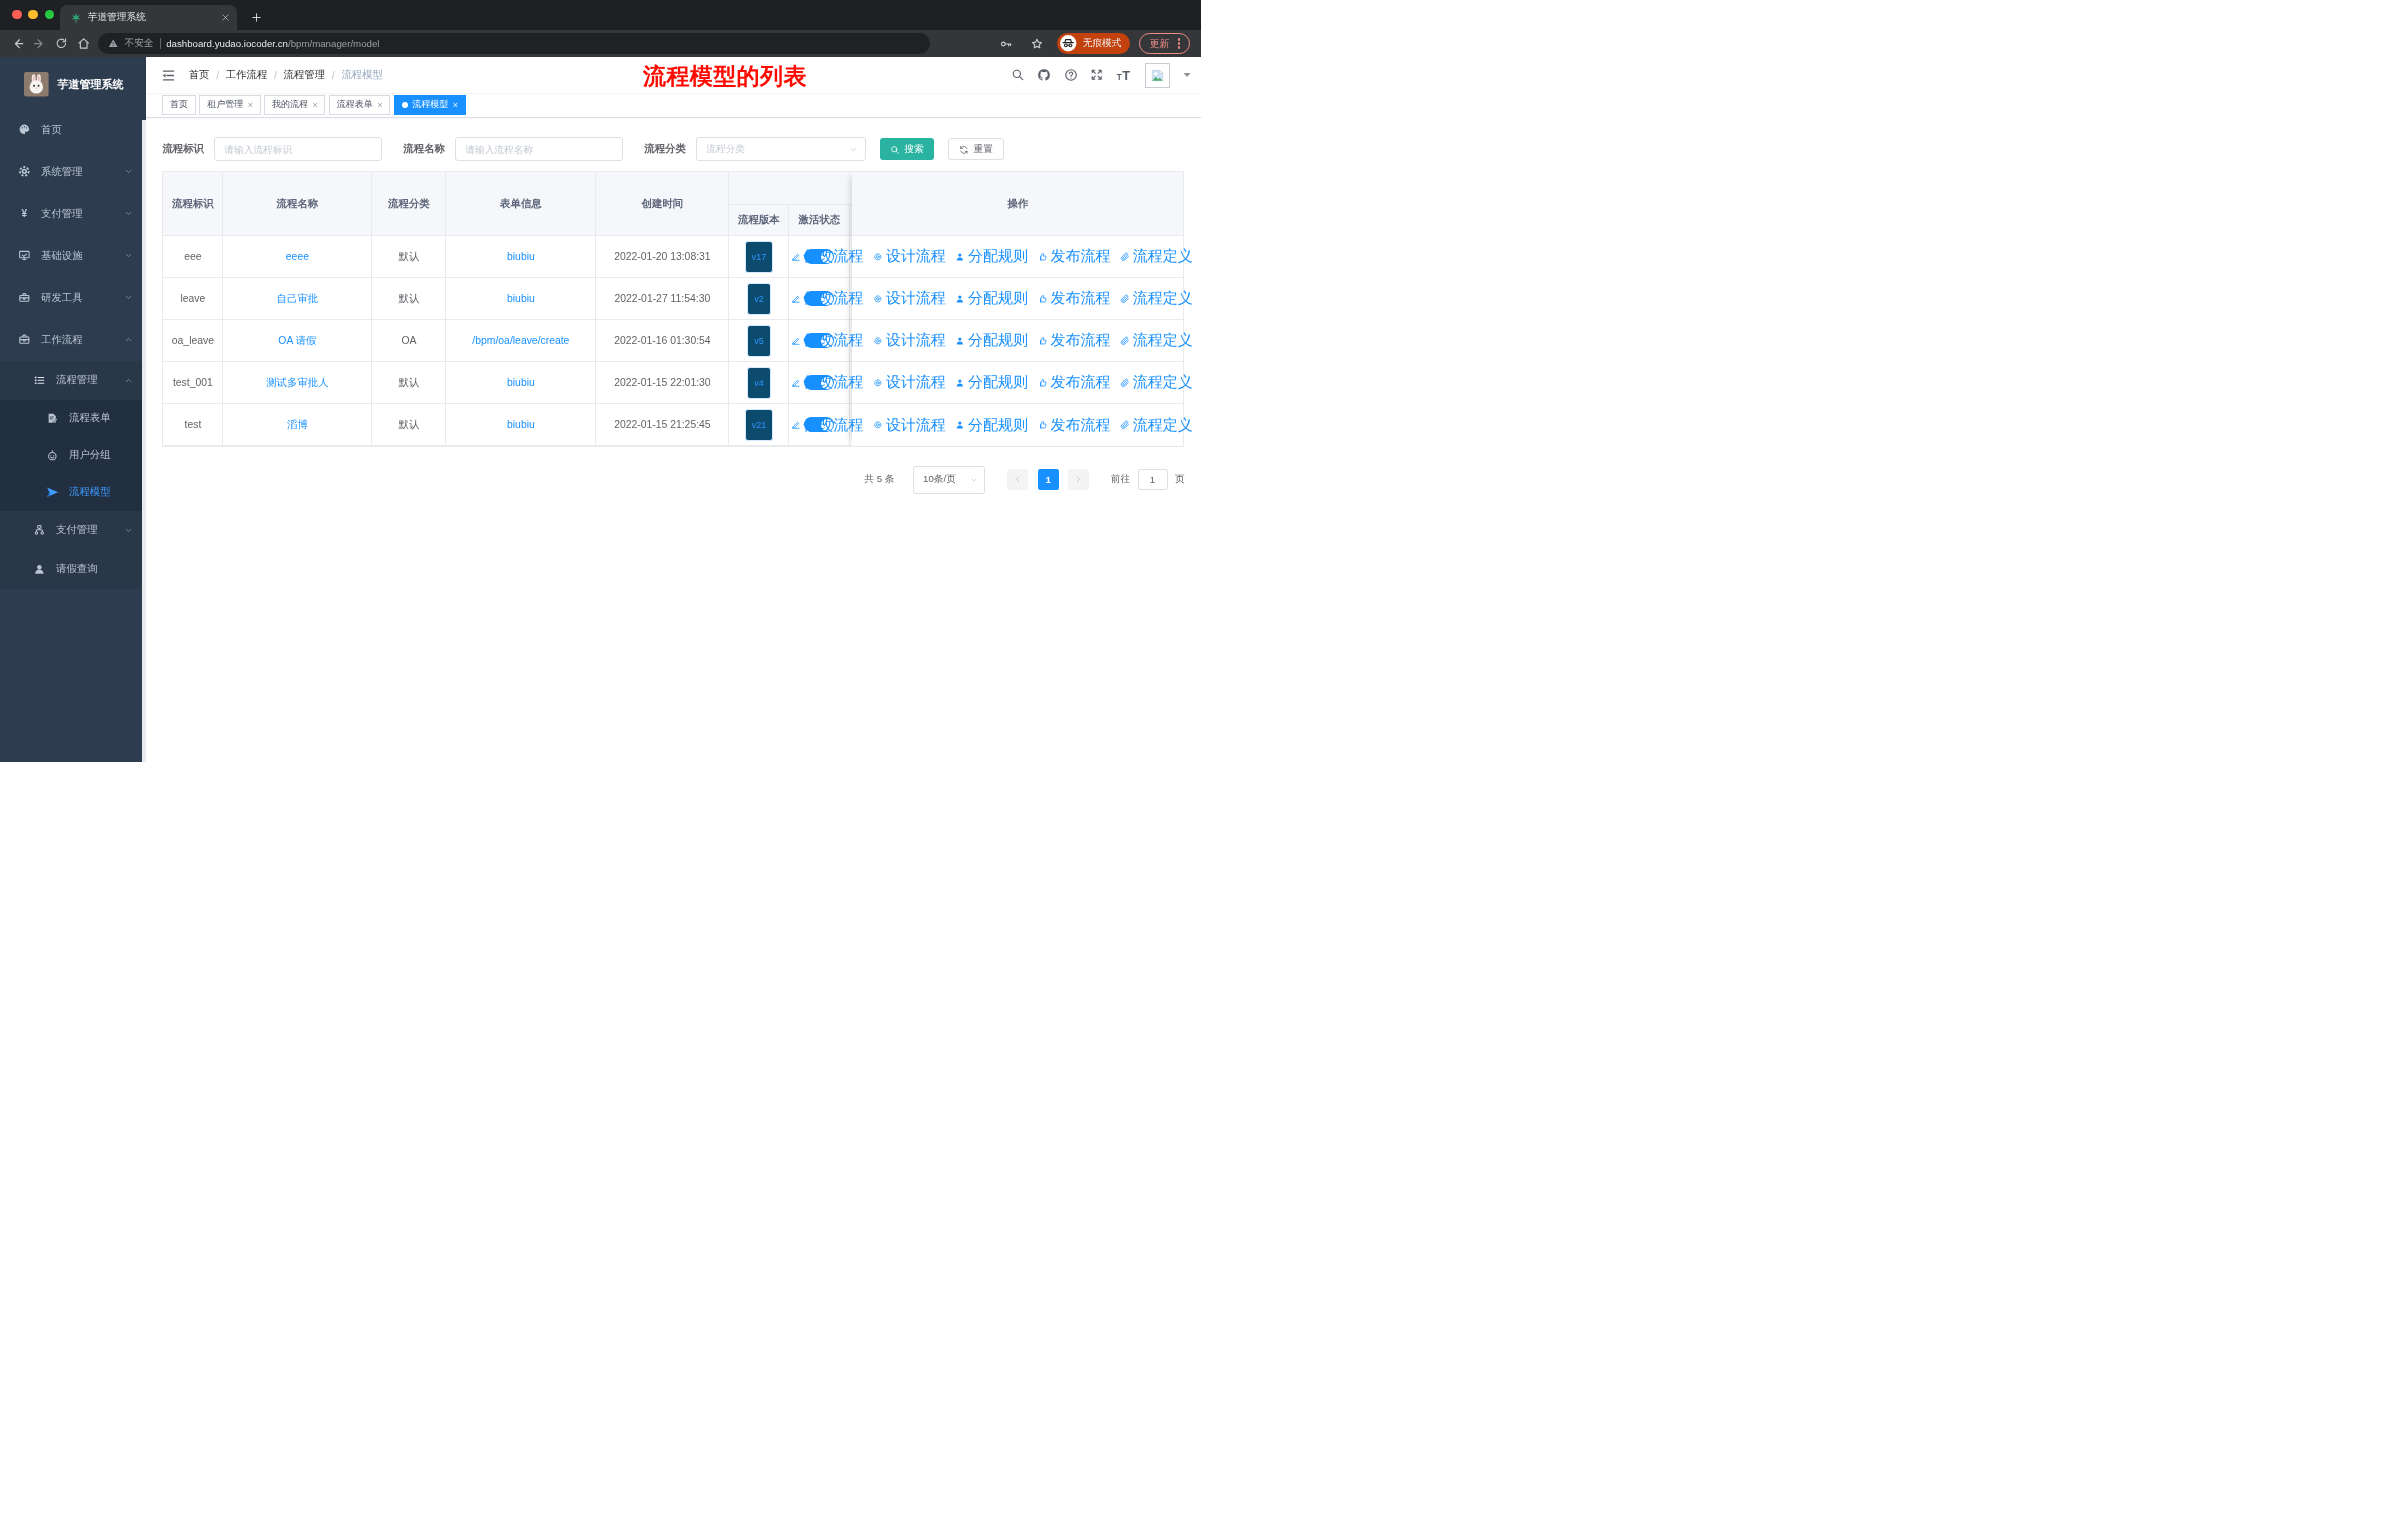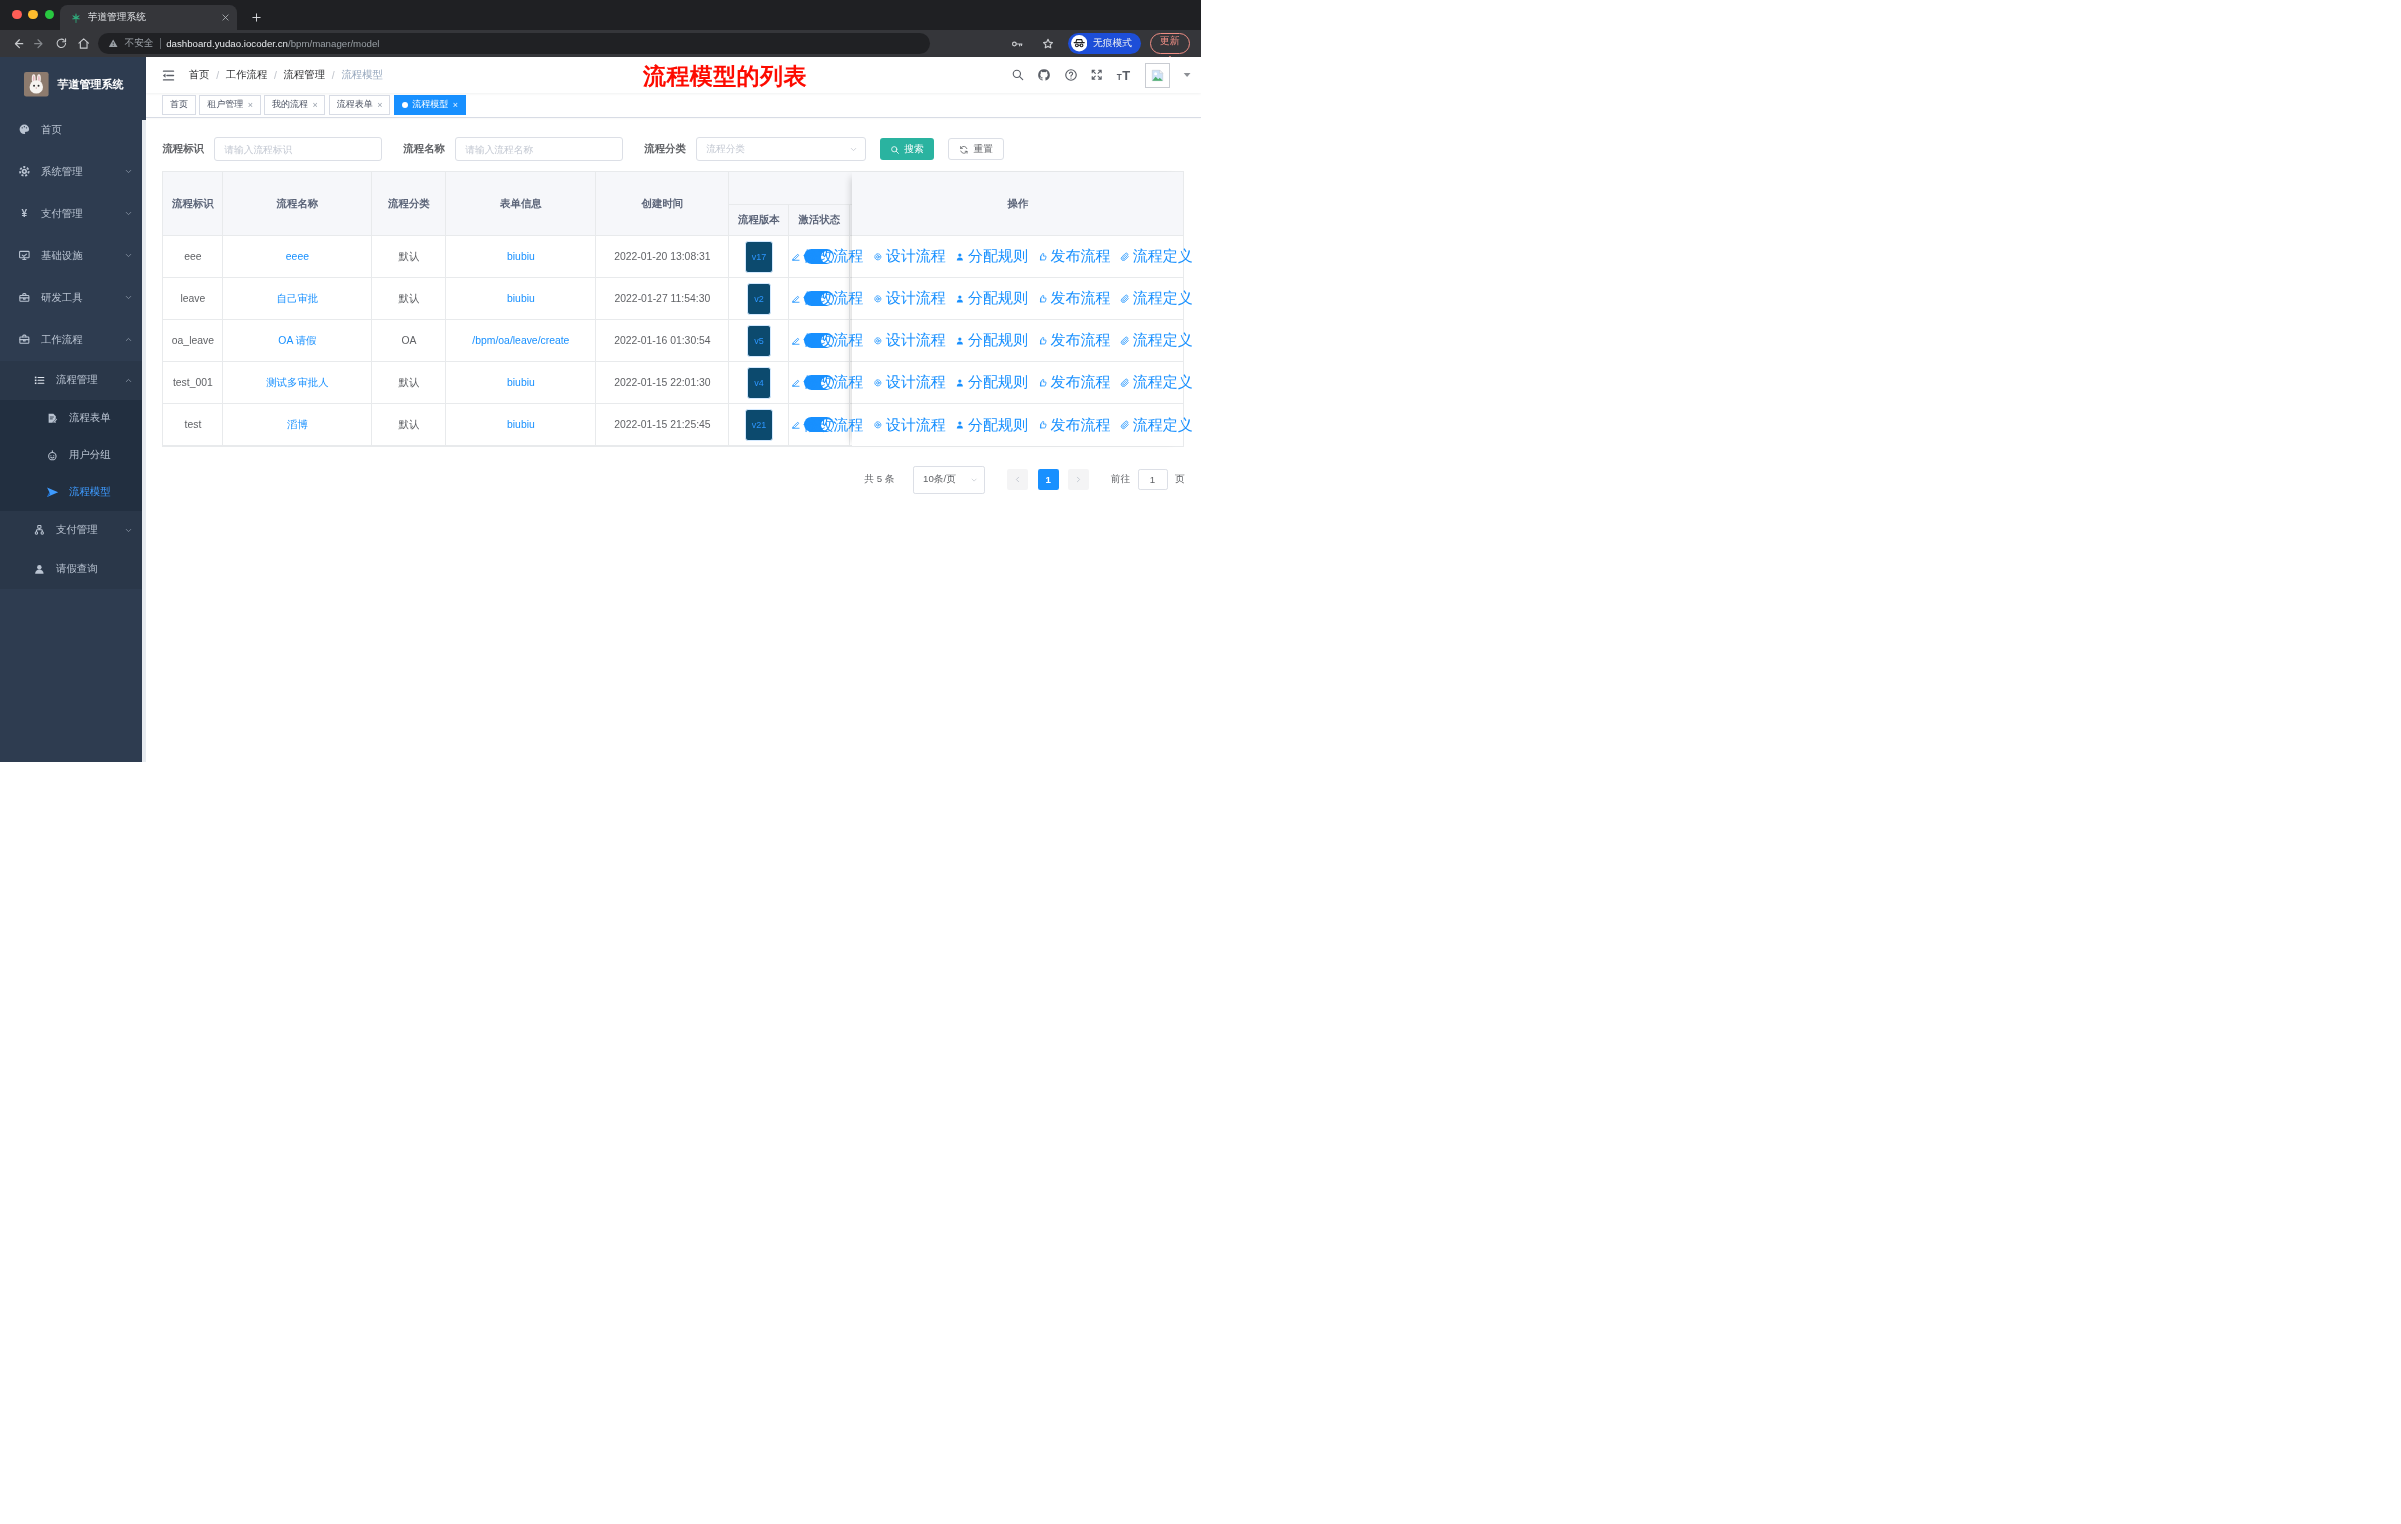--- a/index.html
+++ b/index.html
@@ -19,22 +19,22 @@
   .tab-close { color:#bdc1c6; font-size:10.4px; cursor:default; }
   .newtab { width:19.4px; height:19.4px; margin:0 0 3px 9.7px; color:#dfe1e5; display:flex; align-items:center; justify-content:center; }
   .toolbar { height:27px; background:#35363a; display:flex; align-items:center; padding:0 6.7px; }
   .nav-ic { width:22px; height:22px; display:flex; align-items:center; justify-content:center; color:#c8cacd; }
   .nav-ic.dim { color:#84878b; }
   .urlpill { margin-left:3.7px; width:832px; height:21px; border-radius:10.4px; background:#202124;
     display:flex; align-items:center; gap:6px; padding:0 9.7px; font-size:9.7px; color:#9aa0a6; }
   .urlpill .host { color:#e8eaed; }
   .url-div { width:0.7px; height:11px; background:#5f6368; }
   .right-ctl { margin-left:auto; display:flex; align-items:center; gap:9px; padding-right:4.5px; }
-  .incog { height:21px; border-radius:10.4px; background:#1d4ed8; display:flex; align-items:center; gap:6px; padding:0 9px 0 3px; color:#f1f3f4; font-size:9.7px; }
-  .upd { height:21.6px; border-radius:11px; border:1.1px solid #ee8d84; color:#ee8d84; display:flex; align-items:center; gap:8.2px; padding:0 9px; font-size:10px;flex-direction:column; }
+  .incog { height:21px; border-radius:10.4px; background:#c2410c; display:flex; align-items:center; gap:6px; padding:0 9px 0 3px; color:#f1f3f4; font-size:9.7px; }
+  .upd { height:21.6px; border-radius:11px; border:1.1px solid #ee8d84; color:#ee8d84; display:flex; align-items:center; gap:8.2px; padding:0 9px; font-size:10px; }
   .dots3 { display:flex; flex-direction:column; gap:1.9px; }
   .dots3 i { width:2.2px; height:2.2px; border-radius:50%; background:#ee8d84; }
 
   
   .app { display:flex; height:706px; }
   .sidebar { width:146px; flex:none; background:#2e3c50; color:#bac4d2; position:relative; }
   .side-scroll { position:absolute; right:0; top:63px; bottom:0; width:3.7px; background:#e7ebf0; }
   .logo { display:flex; align-items:center; gap:9px; padding:15px 0 12px 24px; }
   .logo-title { color:#fff; font-weight:bold; font-size:11px; }
   .mi { display:flex; align-items:center; gap:10.4px; font-size:10.4px; cursor:default; }

